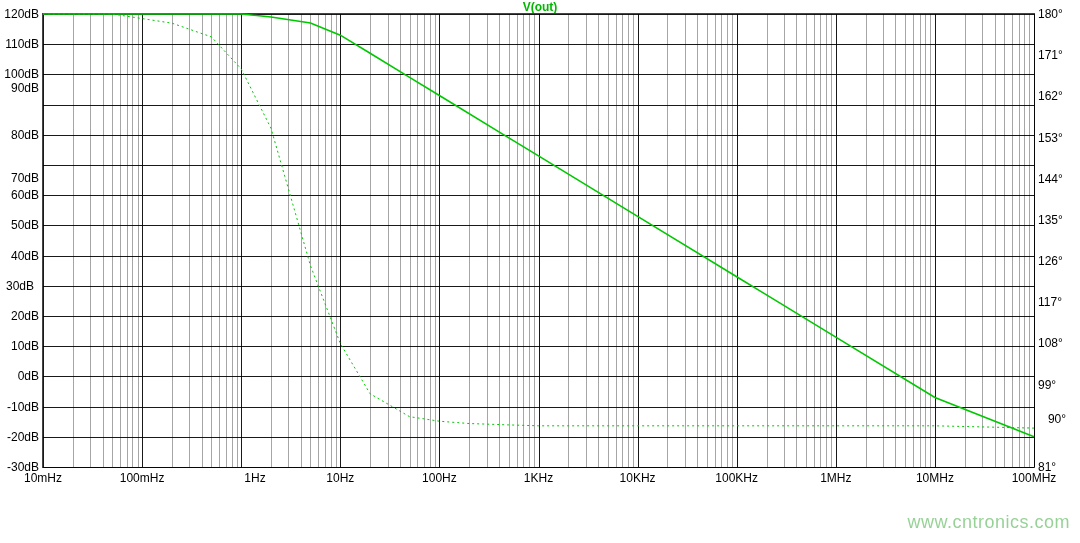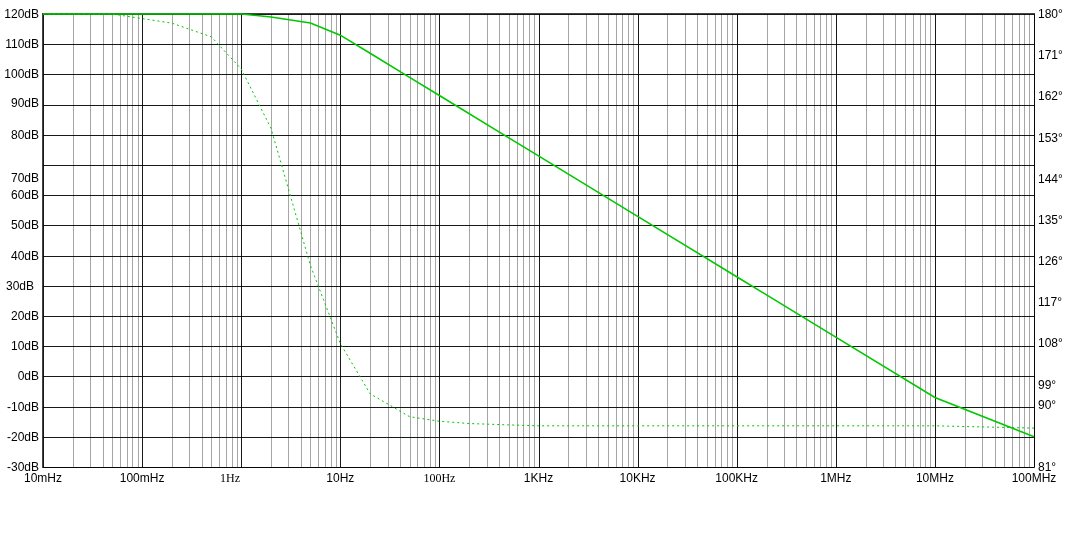--- a/index.html
+++ b/index.html
@@ -96,33 +96,34 @@
     color: #2fa52f;
     opacity: .5;
     font-size: 18px;
     letter-spacing: .5px;
   }
 </style>
 </head>
 <body>
 
 <div class="stage">
+  <div class="chart-title">V(out)</div>
 
   <div class="plot-outer">
     <div class="plot-grid" id="grid">
         <div class="vline" style="left: 0px;"></div>
         <div class="xtick" style="left: 0px;">10mHz</div>
         <div class="vline" style="left: 99.1px;"></div>
         <div class="xtick" style="left: 99.1px;">100mHz</div>
         <div class="vline" style="left: 198.2px;"></div>
-        <div class="xtick" style="left: 187px; font-family: Liberation Serif, serif;">1Hz</div>
+        <div class="xtick" style="left: 212px;">1Hz</div>
         <div class="vline" style="left: 297.3px;"></div>
         <div class="xtick" style="left: 297.3px;">10Hz</div>
         <div class="vline" style="left: 396.4px;"></div>
-        <div class="xtick" style="left: 396.4px; font-family: Liberation Serif, serif;">100Hz</div>
+        <div class="xtick" style="left: 396.4px;">100Hz</div>
         <div class="vline" style="left: 495.5px;"></div>
         <div class="xtick" style="left: 495.5px;">1KHz</div>
         <div class="vline" style="left: 594.6px;"></div>
         <div class="xtick" style="left: 594.6px;">10KHz</div>
         <div class="vline" style="left: 693.7px;"></div>
         <div class="xtick" style="left: 693.7px;">100KHz</div>
         <div class="vline" style="left: 792.8px;"></div>
         <div class="xtick" style="left: 792.8px;">1MHz</div>
         <div class="vline" style="left: 891.9px;"></div>
         <div class="xtick" style="left: 891.9px;">10MHz</div>
@@ -220,21 +221,21 @@
         <div class="hline" style="top: 181.2px;"></div>
         <div class="hline" style="top: 151px;"></div>
         <div class="hline" style="top: 120.8px;"></div>
         <div class="hline" style="top: 90.6px;"></div>
         <div class="hline" style="top: 60.4px;"></div>
         <div class="hline" style="top: 30.2px;"></div>
         <div class="hline" style="top: 0px;"></div>
         <div class="ytick-l" style="top: 0px;">120dB</div>
         <div class="ytick-l" style="top: 30.2px;">110dB</div>
         <div class="ytick-l" style="top: 60.4px;">100dB</div>
-        <div class="ytick-l" style="top: 89px;">90dB</div>
+        <div class="ytick-l" style="top: 74px;">90dB</div>
         <div class="ytick-l" style="top: 120.8px;">80dB</div>
         <div class="ytick-l" style="top: 164px;">70dB</div>
         <div class="ytick-l" style="top: 181.2px;">60dB</div>
         <div class="ytick-l" style="top: 211.4px;">50dB</div>
         <div class="ytick-l" style="top: 241.6px;">40dB</div>
         <div class="ytick-l" style="top: 271.8px; text-align: center;">30dB</div>
         <div class="ytick-l" style="top: 302px;">20dB</div>
         <div class="ytick-l" style="top: 332.2px;">10dB</div>
         <div class="ytick-l" style="top: 362.4px;">0dB</div>
         <div class="ytick-l" style="top: 392.6px;">-10dB</div>
@@ -243,22 +244,23 @@
         <div class="ytick-r" style="top: 0px;">180°</div>
         <div class="ytick-r" style="top: 41.1818px;">171°</div>
         <div class="ytick-r" style="top: 82.3636px;">162°</div>
         <div class="ytick-r" style="top: 123.545px;">153°</div>
         <div class="ytick-r" style="top: 164.727px;">144°</div>
         <div class="ytick-r" style="top: 205.909px;">135°</div>
         <div class="ytick-r" style="top: 247.091px;">126°</div>
         <div class="ytick-r" style="top: 288.273px;">117°</div>
         <div class="ytick-r" style="top: 329.455px;">108°</div>
         <div class="ytick-r" style="top: 370.636px;">99°</div>
-        <div class="ytick-r" style="top: 391px;">90°</div>
+        <div class="ytick-r" style="top: 405px; text-align: center;">90°</div>
         <div class="ytick-r" style="top: 453px;">81°</div>
       </div>
     <svg class="traces" id="traces" preserveAspectRatio="none" viewBox="0 0 991 453">
         <path d="M0.00 0.00 L99.10 0.00 L198.20 0.00 L228.03 3.02 L267.47 9.06 L297.30 21.14 L327.13 39.26 L366.57 63.42 L396.40 81.54 L495.50 141.94 L594.60 202.34 L693.70 262.74 L792.80 323.14 L891.90 383.54 L991.00 422.80" fill="none" stroke="#00c800" stroke-width="1.6"></path>
         <path d="M0.00 0.00 L69.27 0.00 L99.10 4.58 L128.93 9.15 L168.37 22.88 L198.20 54.91 L228.03 114.39 L267.47 251.67 L297.30 329.45 L327.13 379.79 L366.57 402.67 L396.40 407.24 L426.23 409.53 L465.67 410.90 L495.50 411.82 L594.60 411.82 L693.70 411.82 L792.80 411.82 L891.90 411.82 L991.00 414.11" fill="none" stroke="#00c800" stroke-width="1" stroke-dasharray="2 3"></path>
       </svg>
   </div>
 
+  <div class="watermark">www.cntronics.com</div>
 </div>
 
 </body></html>

